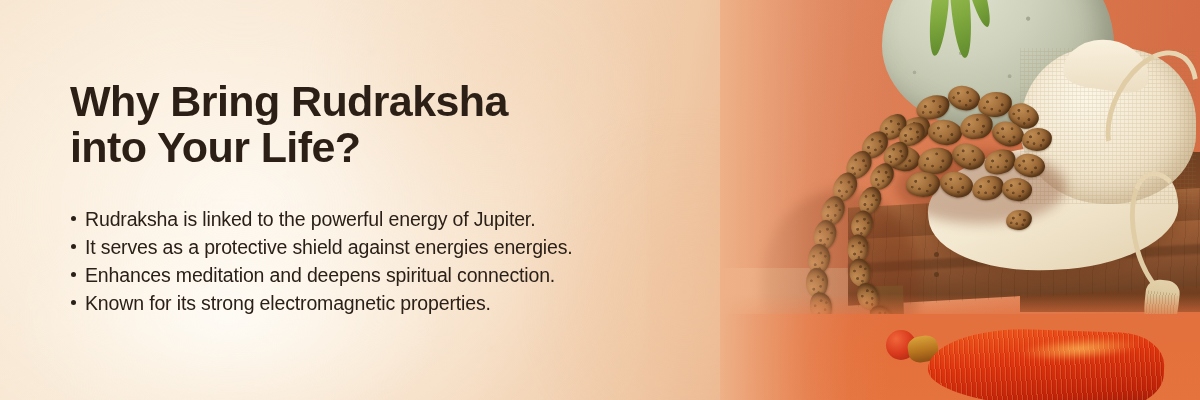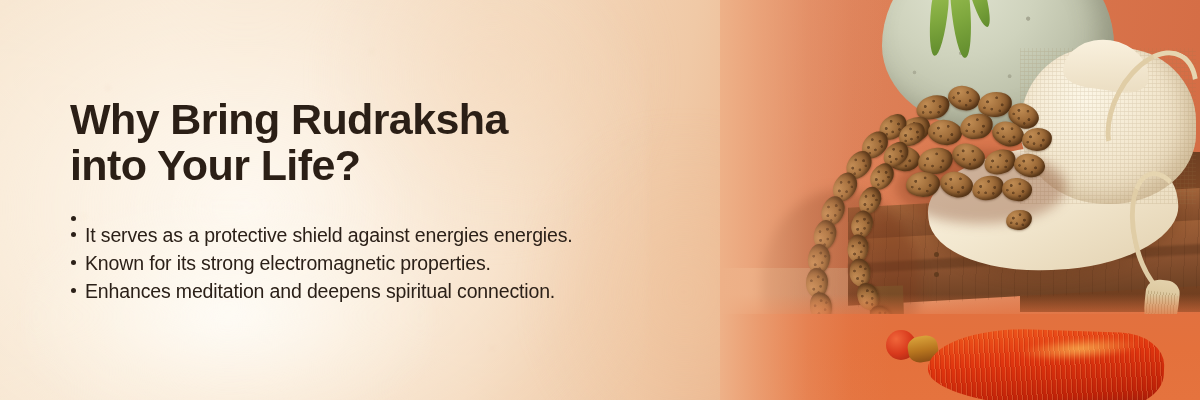--- a/index.html
+++ b/index.html
@@ -366,21 +366,21 @@
 
   
   .content {
     position: absolute;
     left: 70px; top: 0;
     width: 660px; height: 400px;
     z-index: 60;
   }
   .headline {
     position: absolute;
-    top: 96px; left: 0;
+    top: 78px; left: 0;
     margin: 0;
     font-size: 43px;
     line-height: 46px;
     font-weight: 700;
     letter-spacing: -0.6px;
     color: #2b1f16;
     white-space: pre-line;
   }
   .bullets {
     position: absolute;
@@ -507,29 +507,30 @@
     <div class="photo-fade"></div>
   </div>
 
   <div class="content">
     <h1 class="headline">Why Bring Rudraksha
 into Your Life?</h1>
 
     <ul class="bullets">
       <li class="bullet">
         <span class="bullet-dot"></span>
+        <span>Rudraksha is linked to the powerful energy of Jupiter.</span>
       </li>
       <li class="bullet">
         <span class="bullet-dot"></span>
         <span>It serves as a protective shield against energies energies.</span>
       </li>
       <li class="bullet">
         <span class="bullet-dot"></span>
-        <span>Known for its strong electromagnetic properties.</span>
+        <span>Enhances meditation and deepens spiritual connection.</span>
       </li>
       <li class="bullet">
         <span class="bullet-dot"></span>
-        <span>Enhances meditation and deepens spiritual connection.</span>
+        <span>Known for its strong electromagnetic properties.</span>
       </li>
     </ul>
   </div>
 
 </div>
 
 </body></html>

